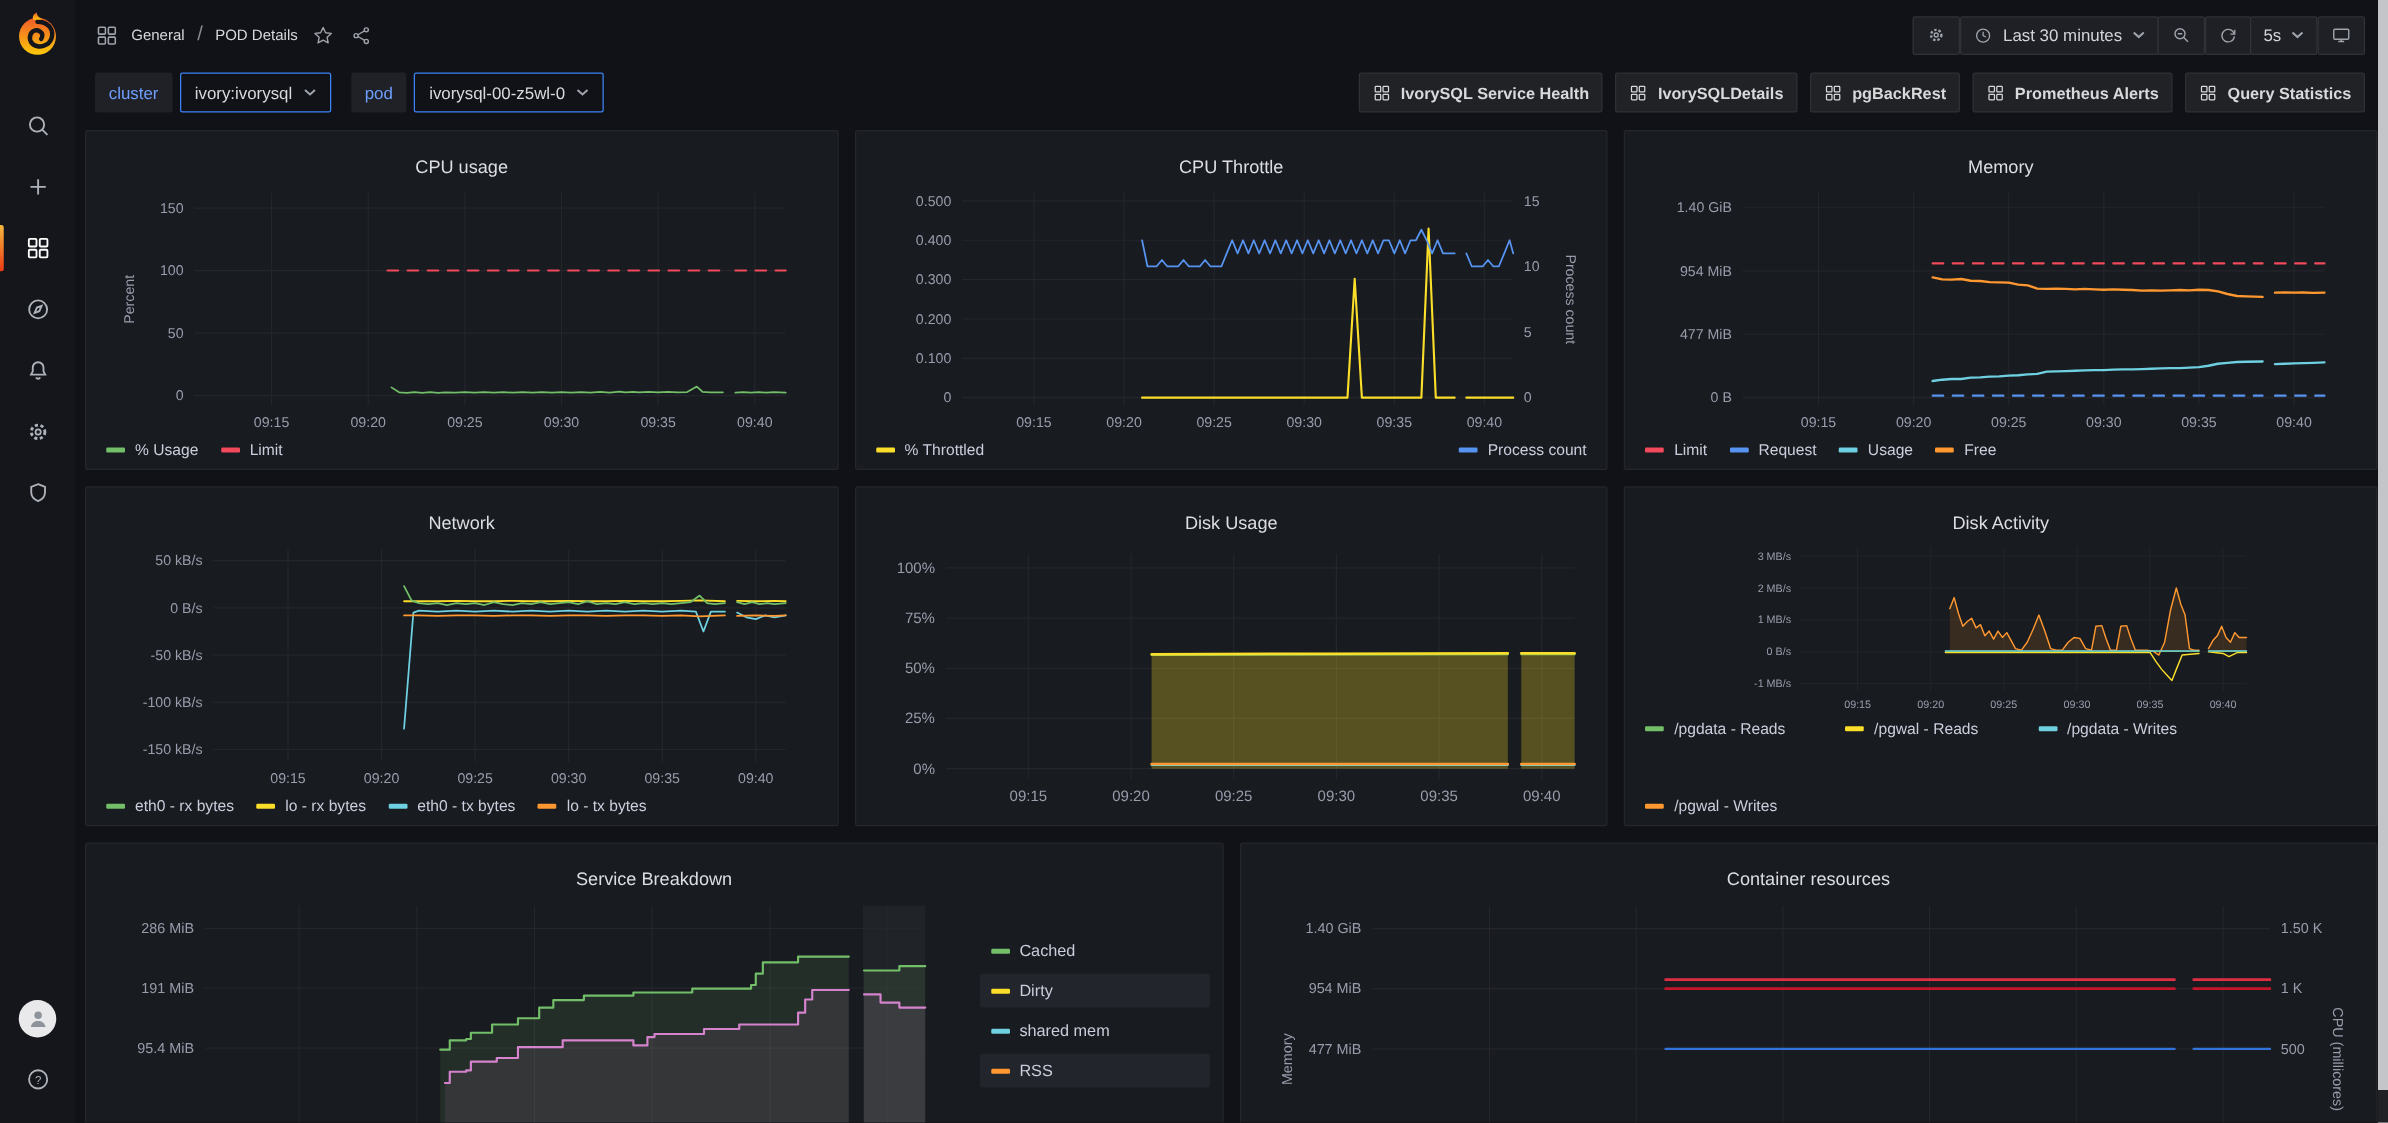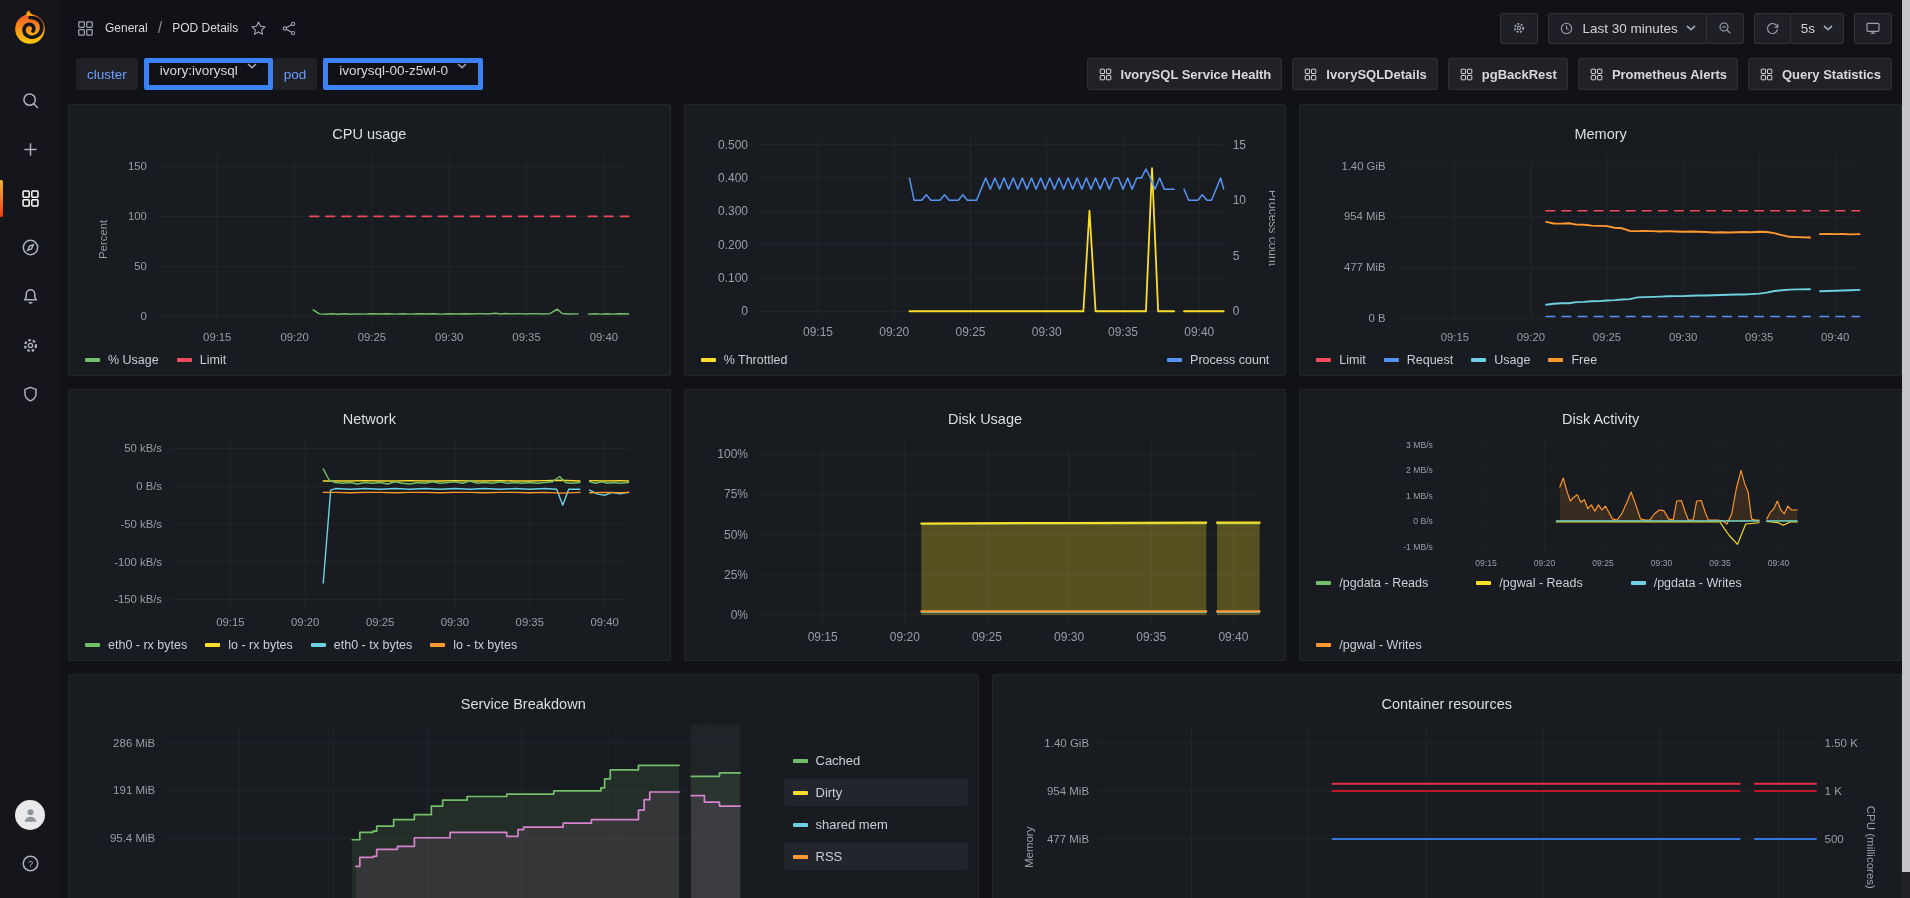--- a/index.html
+++ b/index.html
@@ -22,37 +22,37 @@
 
   
   .main { margin-left:60px; height:100%; display:flex; flex-direction:column; }
   .topbar { height:56px; display:flex; align-items:center; justify-content:space-between; padding:0 18px 0 16px; flex:none; }
   .breadcrumb { display:flex; align-items:center; gap:10px; }
   .breadcrumb svg { stroke:#9fa3ac; fill:none; stroke-width:1.6; }
   .bc-link, .bc-page { background:none; border:none; color:#d8d9da; font-size:12px; font-family:inherit; cursor:pointer; padding:0; }
   .bc-sep { color:#888b93; font-size:16px; }
   .icon-ghost { background:none; border:none; cursor:pointer; display:flex; align-items:center; padding:2px; }
 
-  .controls { display:flex; align-items:center; gap:10px; }
+  .controls { display:flex; align-items:center; }
   .btn-group { display:flex; }
   .btn-group .btn + .btn { margin-left:-1px; }
   .btn { height:31px; background:#1e2025; border:1px solid #303238; border-radius:2px;
     display:flex; align-items:center; gap:8px; padding:0 10px; color:#d3d4d8;
     font-size:13.5px; font-weight:500; font-family:inherit; cursor:pointer; white-space:nowrap; }
   .btn svg { stroke:#9fa3ac; fill:none; stroke-width:1.7; }
   .caret { stroke:#9fa3ac; fill:none; stroke-width:1.6; }
 
   
   .subbar { height:46px; display:flex; align-items:flex-start; justify-content:space-between; padding:2px 18px 0 16px; flex:none; }
-  .vars { display:flex; gap:0; }
+  .vars { display:flex; gap:16px; }
   .var { display:flex; align-items:center; }
   .var-label { height:32px; background:#1f2126; color:#6e9fff; display:flex; align-items:center;
     padding:0 11px; font-size:13.5px; font-weight:500; border-radius:2px; cursor:pointer; }
-  .var-value { height:32px; margin-left:6px; border:5px solid #3b82f6; background:#111217; color:#d8d9da;
-    display:flex; gap:9px; padding:0 11px; font-size:13.5px; border-radius:2px; align-items:flex-start; cursor:pointer; }
+  .var-value { height:32px; margin-left:6px; border:1px solid #3b82f6; background:#111217; color:#d8d9da;
+    display:flex; gap:9px; padding:0 11px; font-size:13.5px; border-radius:2px; align-items:center; cursor:pointer; }
   .links { display:flex; gap:10px; }
   .link-btn { height:32px; background:#202226; border:1px solid #2e3036; border-radius:2px;
     display:flex; gap:8px; align-items:center; padding:0 10px; font-size:13px; font-weight:700;
     color:#d8d9da; font-family:inherit; cursor:pointer; white-space:nowrap; }
   .link-btn svg { stroke:#d8d9da; fill:none; stroke-width:1.6; }
 
   
   .grid { padding:2px 8px 0; display:grid; grid-template-columns:repeat(6,1fr);
     grid-template-rows:272px 272px 330px; gap:13px; flex:none; }
   .panel { background:#181b1f; border:1px solid #24262b; border-radius:2px;
@@ -348,20 +348,21 @@
               <span>% Usage</span>
             </div>
             <div class="legend-item">
               <span class="swatch" style="background: rgb(242, 73, 92);"></span>
               <span>Limit</span>
             </div>
           </div>
       </div>
     </section>
     <section class="panel span2">
+      <h2 class="panel-title">CPU Throttle</h2>
       <div class="chart-wrap">
         <svg class="chart" viewBox="0 0 581 216">
             <line x1="123.04575163398692" x2="123.04575163398692" y1="10" y2="190" stroke="#24262c"></line>
             <text x="123.04575163398692" y="208" text-anchor="middle" fill="#9a9cac" font-size="12">09:15</text>
             <line x1="199.35294117647058" x2="199.35294117647058" y1="10" y2="190" stroke="#24262c"></line>
             <text x="199.35294117647058" y="208" text-anchor="middle" fill="#9a9cac" font-size="12">09:20</text>
             <line x1="275.66013071895424" x2="275.66013071895424" y1="10" y2="190" stroke="#24262c"></line>
             <text x="275.66013071895424" y="208" text-anchor="middle" fill="#9a9cac" font-size="12">09:25</text>
             <line x1="351.9673202614379" x2="351.9673202614379" y1="10" y2="190" stroke="#24262c"></line>
             <text x="351.9673202614379" y="208" text-anchor="middle" fill="#9a9cac" font-size="12">09:30</text>

